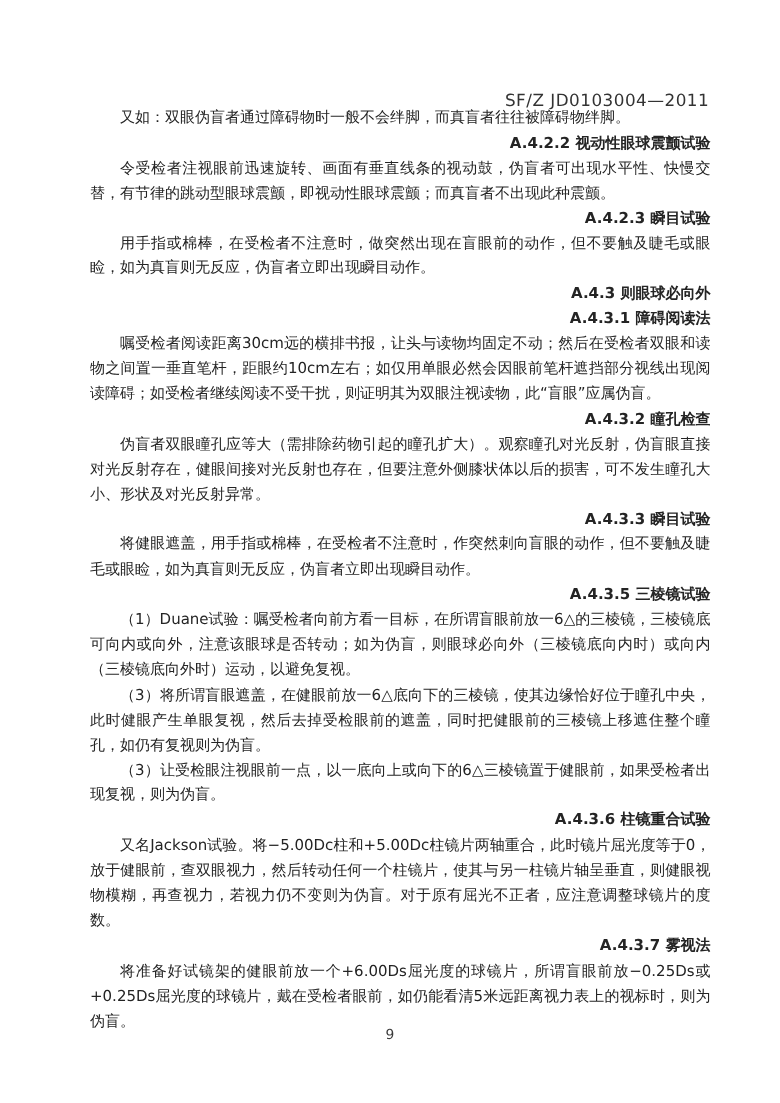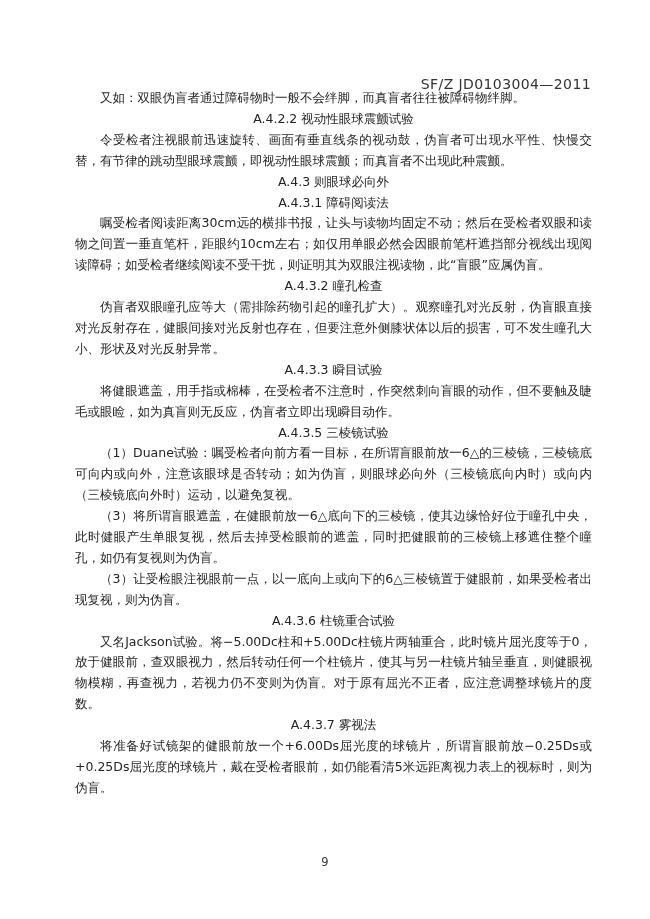--- a/index.html
+++ b/index.html
@@ -36,22 +36,22 @@
     text-align: justify;
     color: #242424;
   }
   .block {
     margin: 0;
     padding: 0;
     text-indent: 2em;
   }
   .block.heading {
     text-indent: 0;
-    font-weight: 400;
-    text-align: center;
+    font-weight: 700;
+    text-align: right;
   }
   .page-num {
     position: absolute;
     top: 855px;
     left: 0;
     width: 100%;
     text-align: center;
     font-size: 11.5px;
     color: #3a3a3a;
   }
@@ -59,20 +59,22 @@
 </head>
 <body>
 
 <div class="page">
   <div class="doc-header">SF/Z JD0103004—2011</div>
 
   <div class="content" id="blocks-container">
       <p class="block para">又如：双眼伪盲者通过障碍物时一般不会绊脚，而真盲者往往被障碍物绊脚。</p>
       <p class="block heading">A.4.2.2 视动性眼球震颤试验</p>
       <p class="block para">令受检者注视眼前迅速旋转、画面有垂直线条的视动鼓，伪盲者可出现水平性、快慢交替，有节律的跳动型眼球震颤，即视动性眼球震颤；而真盲者不出现此种震颤。</p>
+      <p class="block heading">A.4.2.3 瞬目试验</p>
+      <p class="block para">用手指或棉棒，在受检者不注意时，做突然出现在盲眼前的动作，但不要触及睫毛或眼睑，如为真盲则无反应，伪盲者立即出现瞬目动作。</p>
       <p class="block heading">A.4.3 则眼球必向外</p>
       <p class="block heading">A.4.3.1 障碍阅读法</p>
       <p class="block para">嘱受检者阅读距离30cm远的横排书报，让头与读物均固定不动；然后在受检者双眼和读物之间置一垂直笔杆，距眼约10cm左右；如仅用单眼必然会因眼前笔杆遮挡部分视线出现阅读障碍；如受检者继续阅读不受干扰，则证明其为双眼注视读物，此“盲眼”应属伪盲。</p>
       <p class="block heading">A.4.3.2 瞳孔检查</p>
       <p class="block para">伪盲者双眼瞳孔应等大（需排除药物引起的瞳孔扩大）。观察瞳孔对光反射，伪盲眼直接对光反射存在，健眼间接对光反射也存在，但要注意外侧膝状体以后的损害，可不发生瞳孔大小、形状及对光反射异常。</p>
       <p class="block heading">A.4.3.3 瞬目试验</p>
       <p class="block para">将健眼遮盖，用手指或棉棒，在受检者不注意时，作突然刺向盲眼的动作，但不要触及睫毛或眼睑，如为真盲则无反应，伪盲者立即出现瞬目动作。</p>
       <p class="block heading">A.4.3.5 三棱镜试验</p>
       <p class="block para">（1）Duane试验：嘱受检者向前方看一目标，在所谓盲眼前放一6△的三棱镜，三棱镜底可向内或向外，注意该眼球是否转动；如为伪盲，则眼球必向外（三棱镜底向内时）或向内（三棱镜底向外时）运动，以避免复视。</p>
       <p class="block para">（3）将所谓盲眼遮盖，在健眼前放一6△底向下的三棱镜，使其边缘恰好位于瞳孔中央，此时健眼产生单眼复视，然后去掉受检眼前的遮盖，同时把健眼前的三棱镜上移遮住整个瞳孔，如仍有复视则为伪盲。</p>

